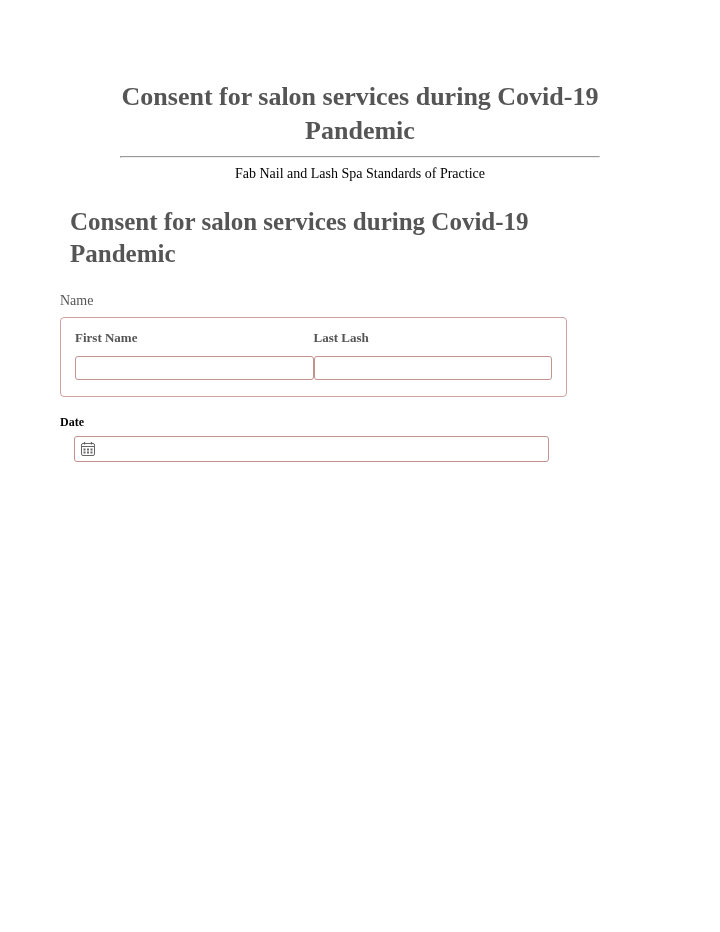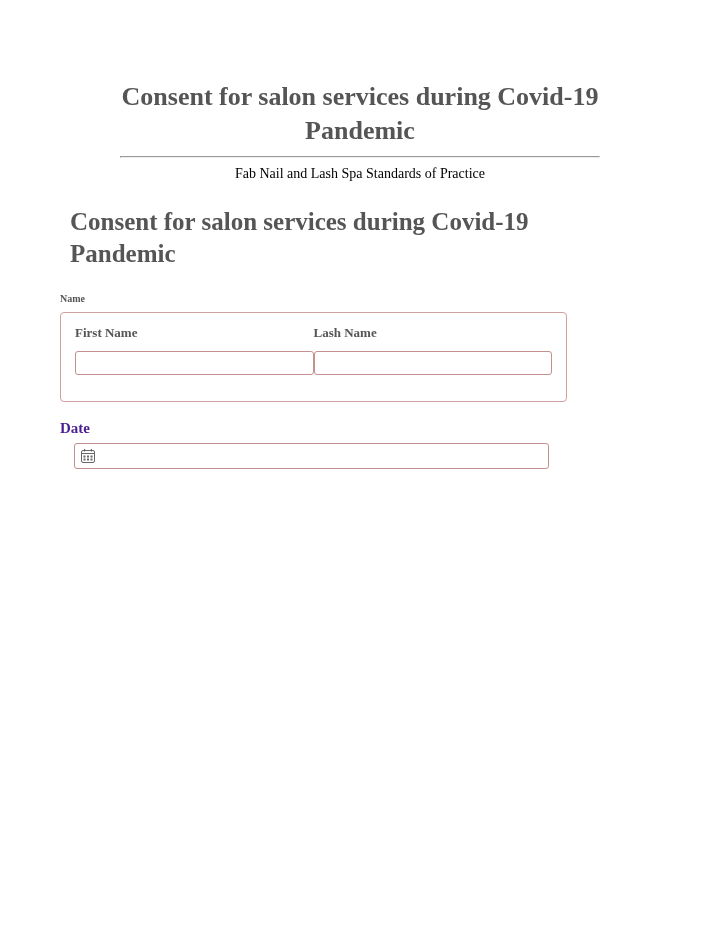--- a/index.html
+++ b/index.html
@@ -38,31 +38,31 @@
     .section-heading {
       font-size: 25px;
       font-weight: bold;
       color: #555;
       line-height: 1.3;
       margin-bottom: 22px;
       max-width: 480px;
       margin-left: -4px;
     }
     .field-label {
-      font-size: 10px;
-      font-weight: bold;
+      font-size: 14px;
+      font-weight: normal;
       color: #555;
       margin-bottom: 8px;
       display: block;
       margin-left: -14px;
     }
     .name-group {
       border: 1px solid #d0a0a0;
       border-radius: 4px;
-      padding: 12px 14px 26px 14px;
+      padding: 12px 14px 16px 14px;
       display: flex;
       max-width: 507px;
       margin-left: -14px;
       margin-bottom: 18px;
     }
     .name-column {
       flex: 1;
     }
     .sub-label {
       font-size: 13px;
@@ -102,44 +102,44 @@
       width: 16px;
       height: 16px;
       pointer-events: none;
     }
     .form-body {
       margin-left: 14px;
     }
     .date-label {
       margin-left: -14px;
       display: block;
-      font-size: 15px;
+      font-size: 12px;
       font-weight: bold;
-      color: #4c1d95;
+      color: #000000;
       margin-bottom: 6px;
     }
   </style>
 </head>
 <body>
 
 <h1 class="page-title">Consent for salon services during Covid-19 Pandemic</h1>
 <hr class="title-divider">
 <div class="subtitle">Fab Nail and Lash Spa Standards of Practice</div>
 
 <div class="form-body">
   <h2 class="section-heading">Consent for salon services during Covid-19 Pandemic</h2>
 
   <label class="field-label">Name</label>
   <div class="name-group">
     <div class="name-column">
       <label class="sub-label">First Name</label>
       <input type="text" class="text-input" value="" style="">
     </div>
     <div class="name-column">
-      <label class="sub-label">Lash Name</label>
+      <label class="sub-label">Last Lash</label>
       <input type="text" class="text-input" value="" style="">
     </div>
   </div>
 
   <label class="date-label">Date</label>
   <div class="date-wrapper">
     <span class="calendar-icon">
       <svg viewBox="0 0 16 16" width="16" height="16">
         <rect x="1.5" y="2.5" width="13" height="12" rx="1.5" fill="none" stroke="#666" stroke-width="1"></rect>
         <line x1="1.5" y1="5.5" x2="14.5" y2="5.5" stroke="#666" stroke-width="1"></line>

